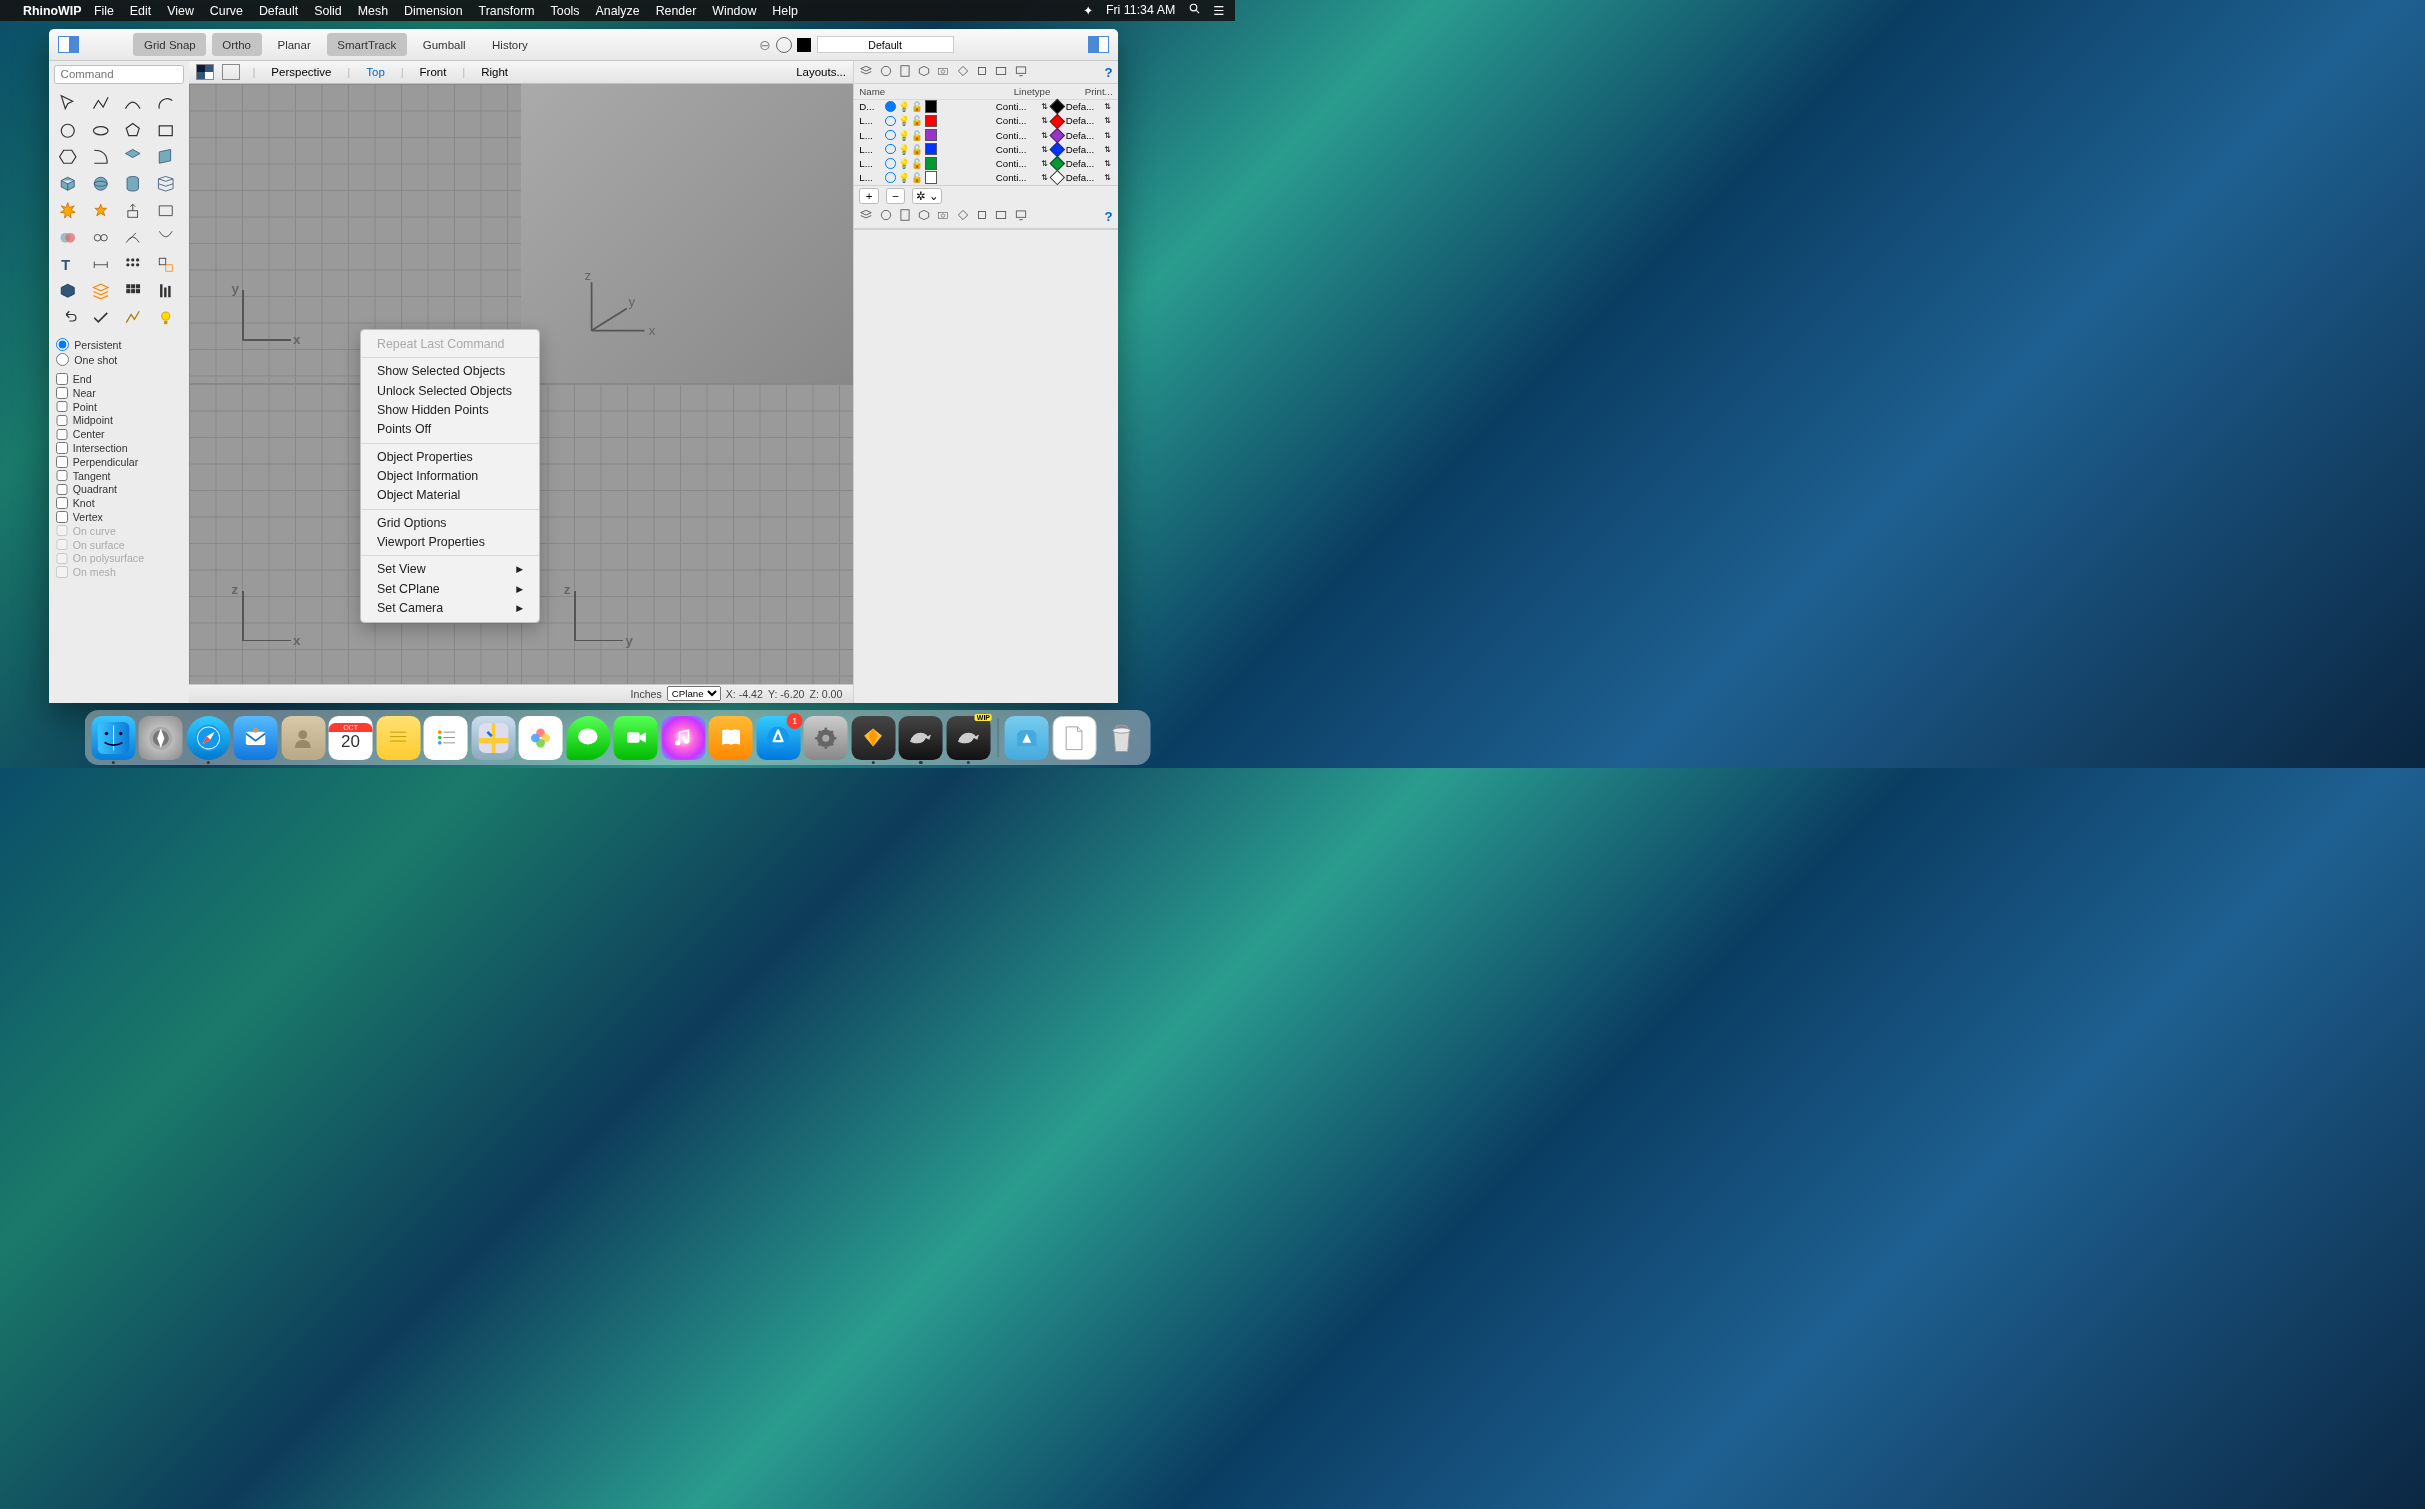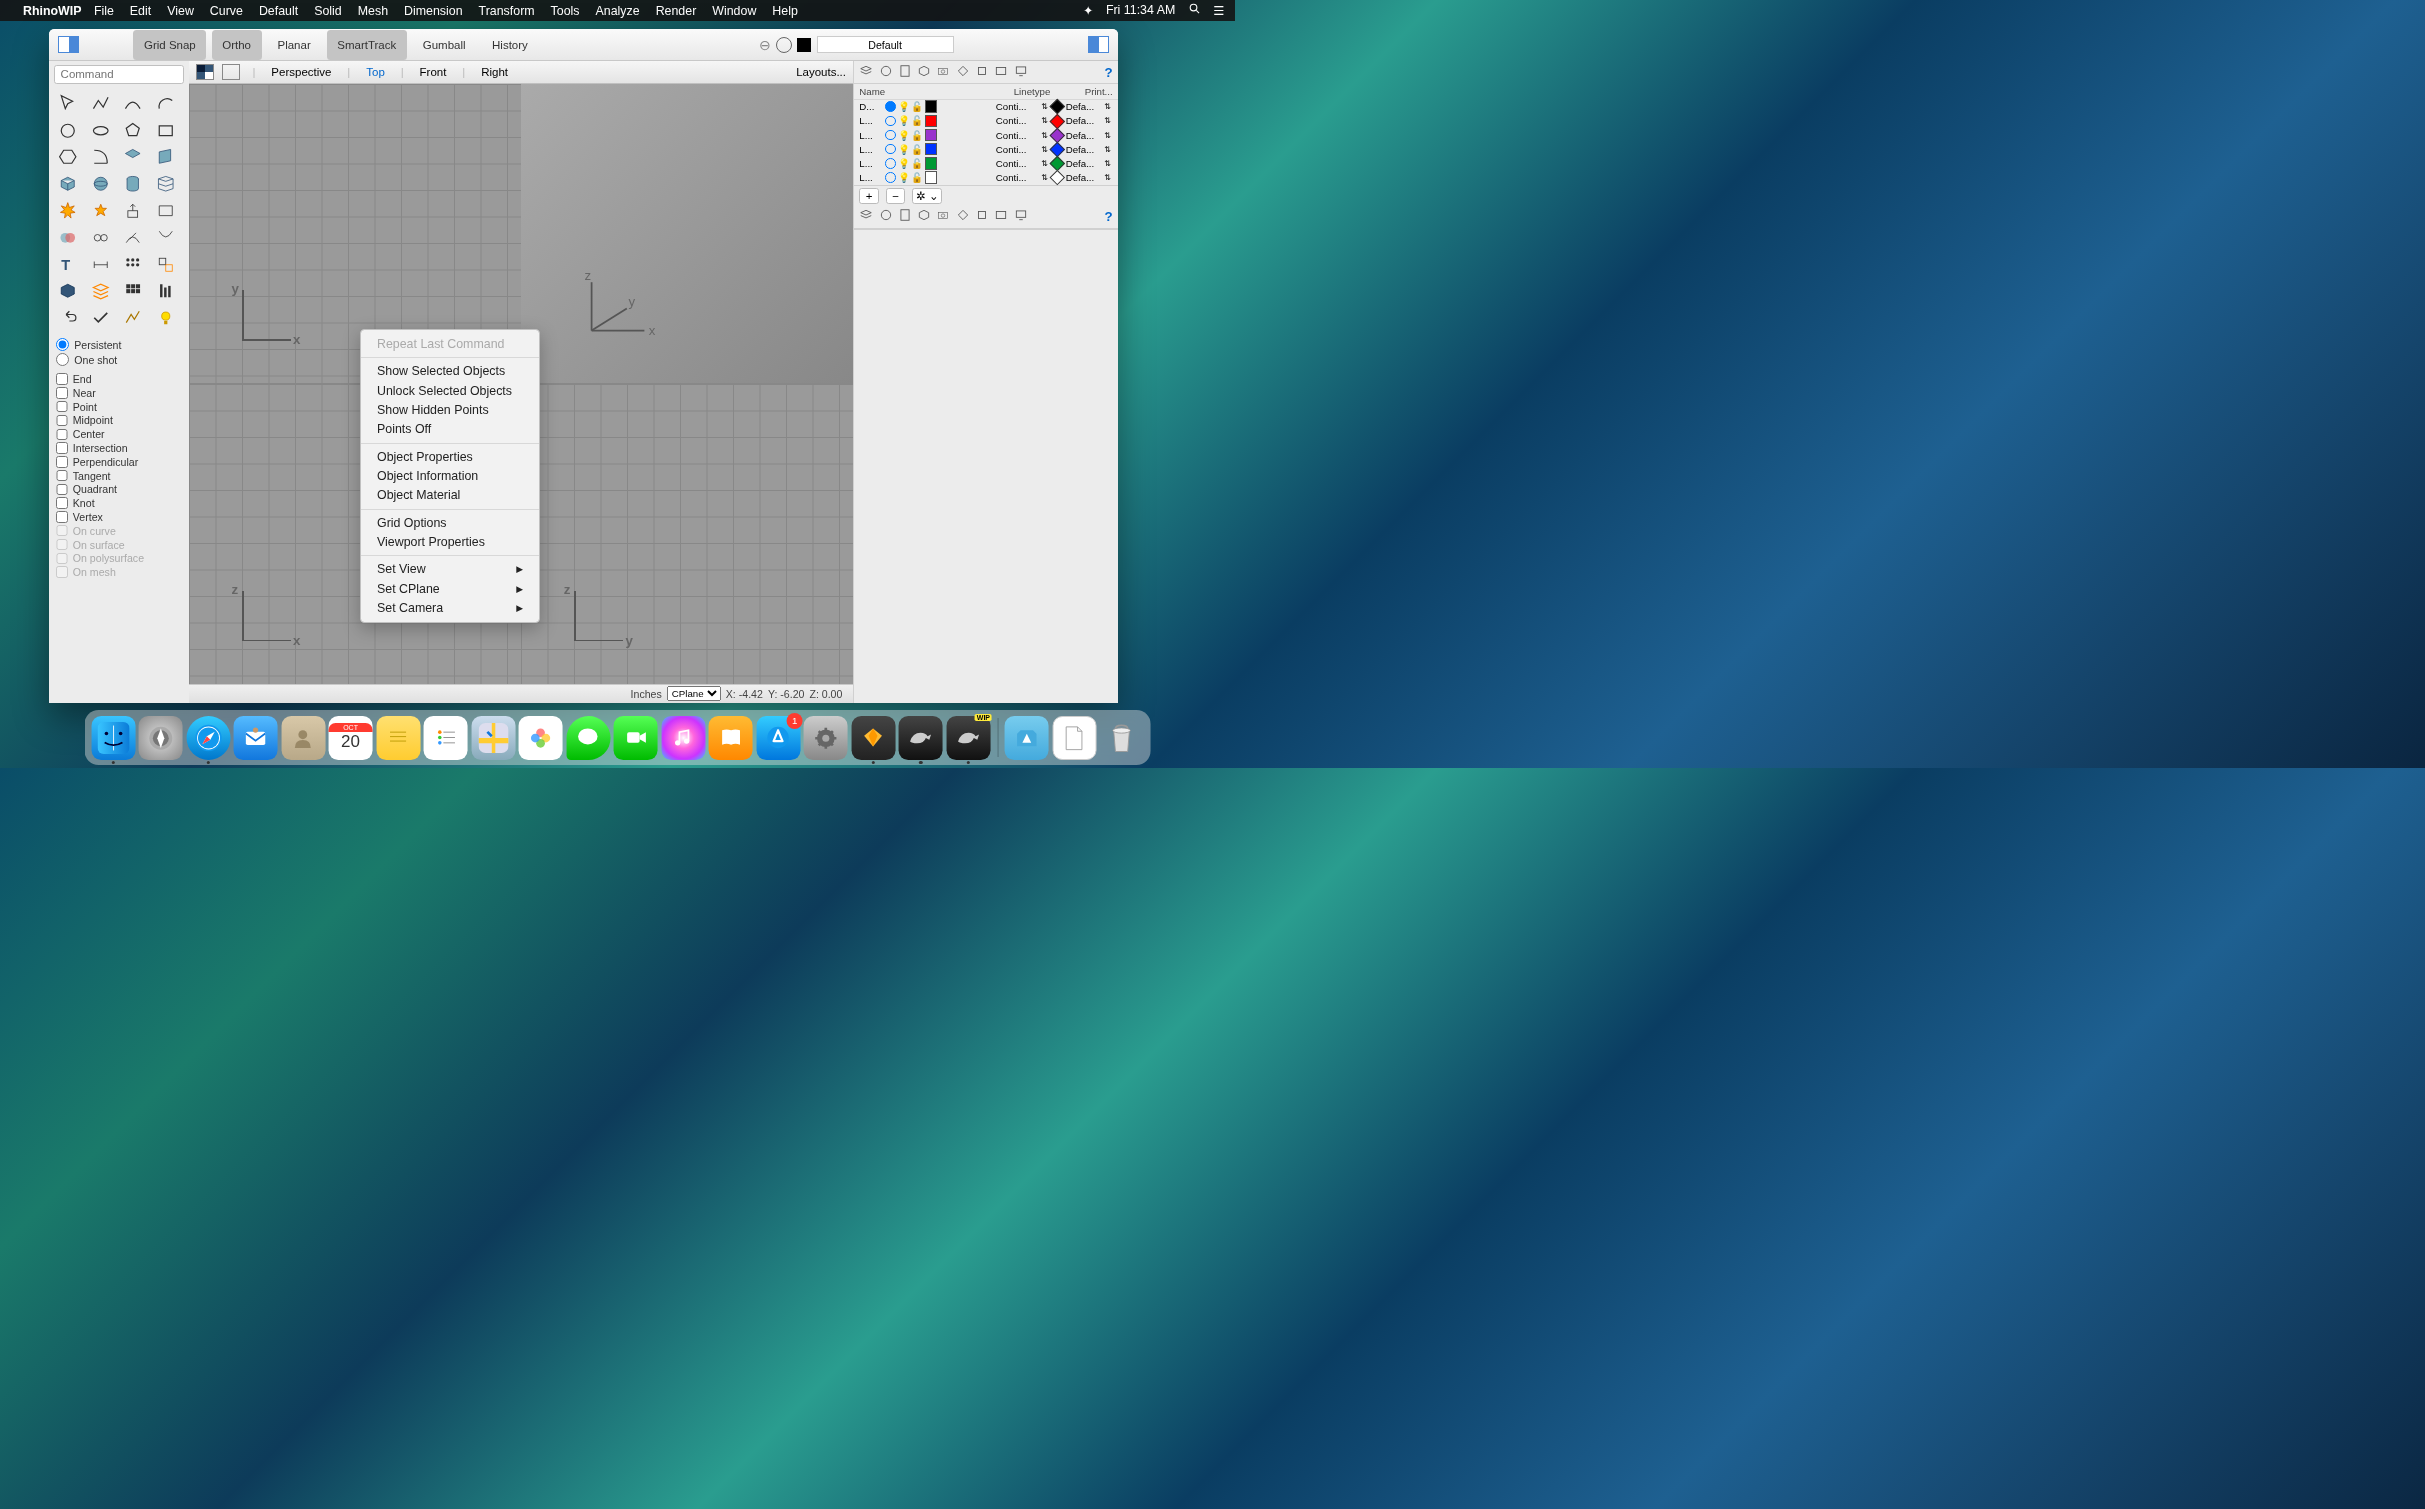--- a/index.html
+++ b/index.html
@@ -16,21 +16,21 @@
 
 .window { position:absolute; left:49px; top:29px; width:1069px; height:674px; background:#ececec; border-radius:5.3px 5.3px 0 0; box-shadow:0 13.3px 35px rgba(0,0,0,0.4); display:flex; flex-direction:column; overflow:hidden; }
 .titlebar { height:20.3px; background:linear-gradient(#f6f6f6,#e8e8e8); border-bottom:0.9px solid #d0d0d0; display:flex; align-items:center; padding:0 7px; position:relative; }
 .traffic { display:flex; gap:7px; }
 .traffic span { width:10.6px; height:10.6px; border-radius:50%; }
 .tclose{background:#ff5f57;} .tmin{background:#febc2e;} .tmax{background:#28c840;}
 .title { position:absolute; left:50%; transform:translateX(-50%); font-size:11.5px; color:#555; }
 .title-chev { font-size:8px; color:#888; margin-left:3.5px; }
 
 .toolbar-main { height:32px; background:linear-gradient(#fafafa,#e8e8e8); border-bottom:0.9px solid #c8c8c8; display:flex; align-items:center; padding:0 8.8px; gap:5.3px; }
-.tb-btn { height:30px; padding:0 10.6px; font-size:11.5px; border:none; border-radius:3.5px; background:transparent; color:#333; }
+.tb-btn { height:23px; padding:0 10.6px; font-size:11.5px; border:none; border-radius:3.5px; background:transparent; color:#333; }
 .tb-btn.active { background:#c4c4c4; }
 .tb-icon { width:21px; height:17.7px; border:1.3px solid #4a88d8; background:linear-gradient(90deg,#fff 50%,#4a88d8 50%); }
 .tb-icon.right { background:linear-gradient(90deg,#4a88d8 50%,#fff 50%); }
 .tb-spacer { flex:1; }
 .tb-ring { width:16px; height:16px; border:1.8px solid #666; border-radius:50%; }
 .tb-swatch { width:14px; height:14px; background:#000; }
 .tb-layer-sel { width:137px; height:17.7px; background:#fff; border:0.9px solid #ccc; font-size:10.6px; text-align:center; line-height:17.7px; }
 
 .content { flex:1; display:flex; overflow:hidden; }
 

